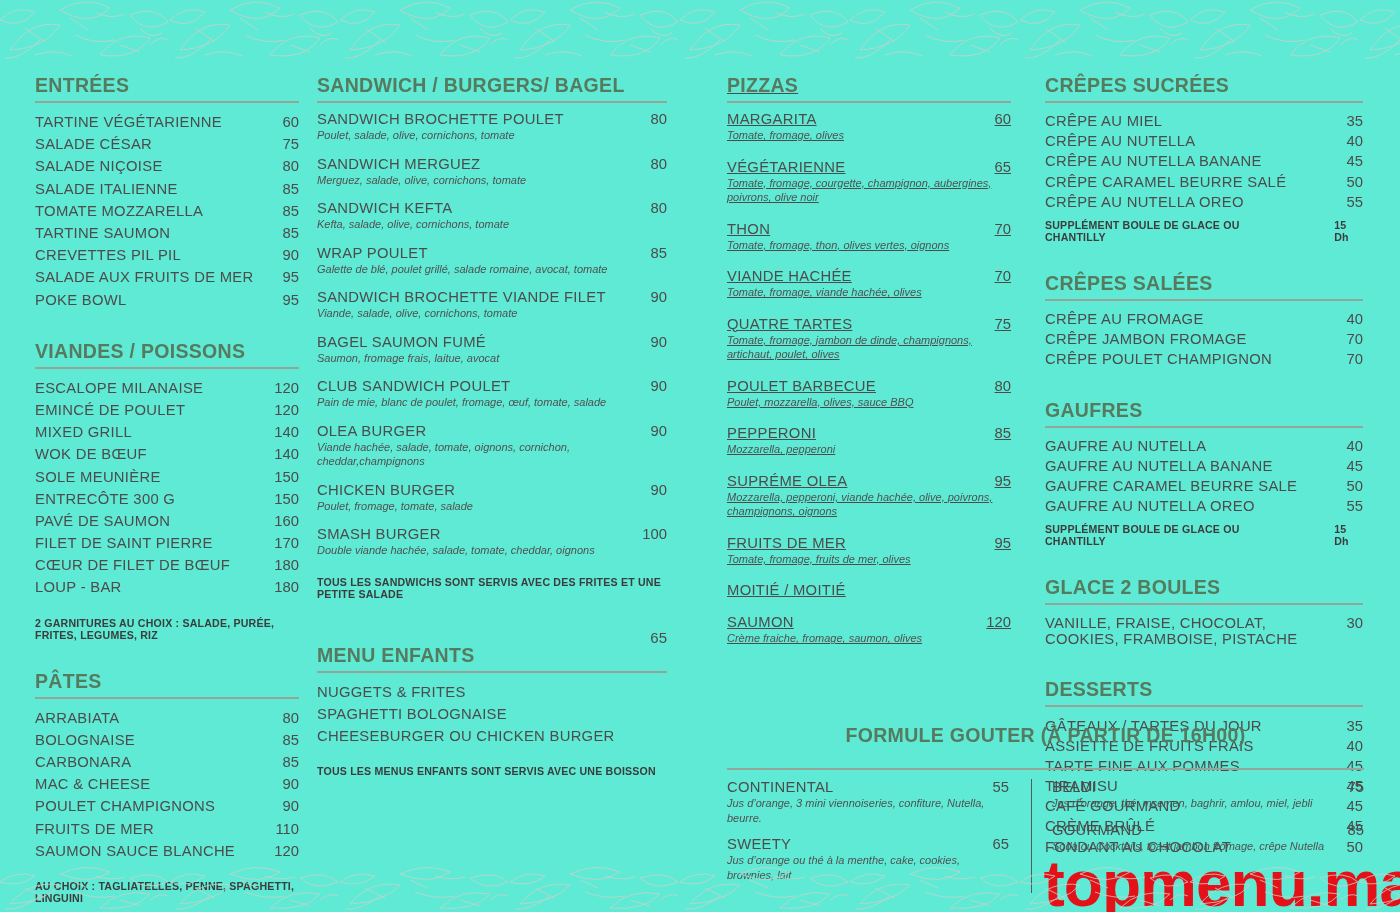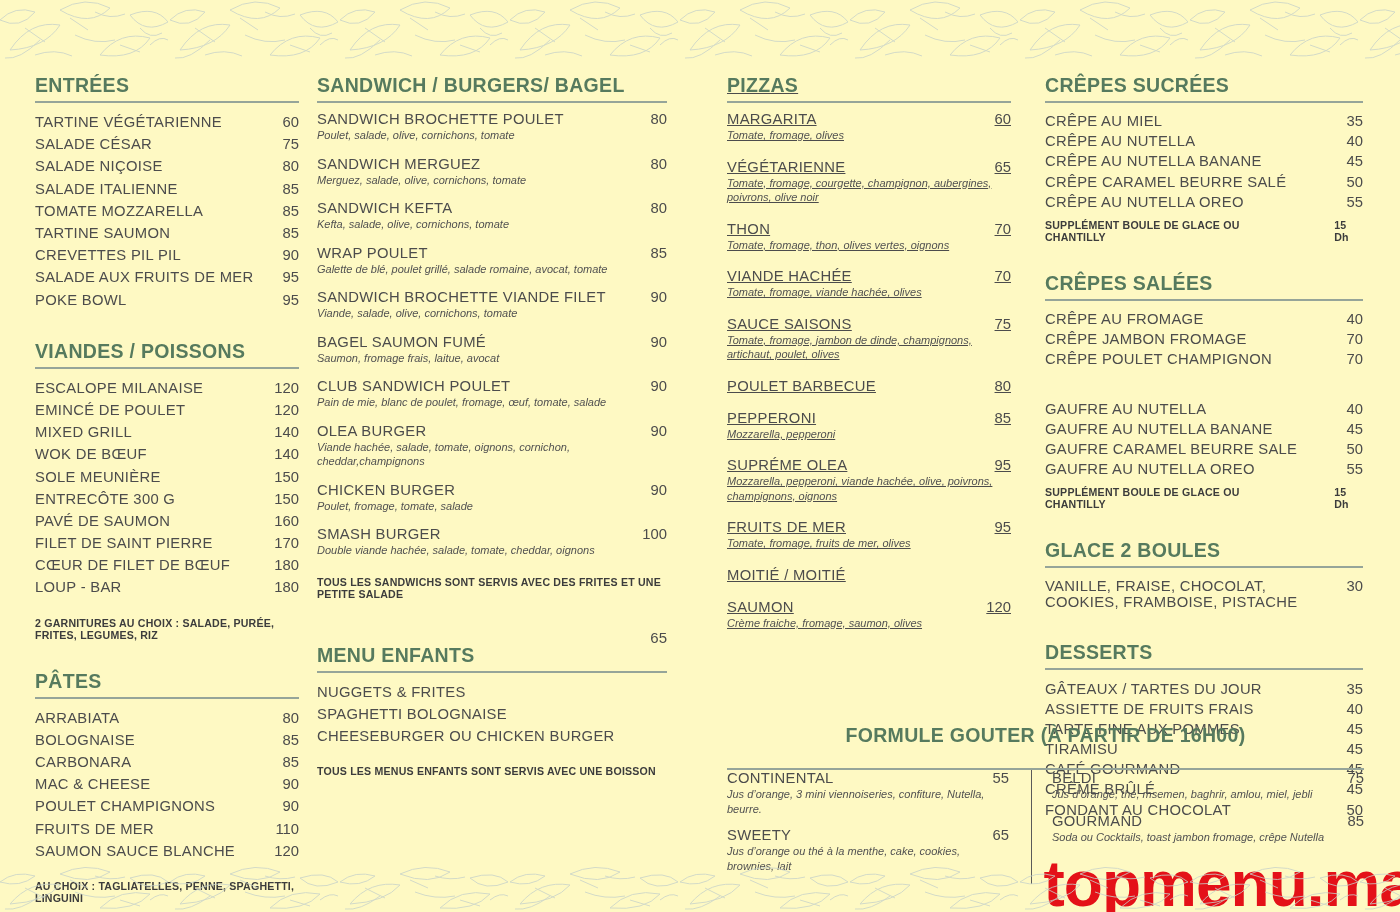--- a/index.html
+++ b/index.html
@@ -1,18 +1,18 @@
 <!DOCTYPE html>
 <html><head>
 <meta charset="utf-8">
 <style>
   html,body { margin:0; padding:0; background:#e8e8e8; }
   .page {
     position:relative; width:1400px; height:912px; margin:0 auto;
-    background:#fef9c3; overflow:hidden;
+    background:#5eead4; overflow:hidden;
     font-family:"Liberation Sans", sans-serif;
     color:#4c4c4c;
   }
   .band { position:absolute; left:0; opacity:.8; }
   .band-top { top:0; }
   .band-bottom { bottom:0; }
 
   .col { position:absolute; top:74px; }
   .col1 { left:35px;   width:264px; }
   .col2 { left:317px;  width:350px; }
@@ -49,21 +49,21 @@
     margin-top:18px; font-size:10.6px; font-weight:bold;
     color:#3c3c3c; letter-spacing:.2px;
   }
 
   .formule { position:absolute; left:727px; top:724px; width:637px; }
   .formule-title {
     margin:0; padding-bottom:21px; text-align:center;
     border-bottom:2px solid #96a599;
     font-size:19.5px; font-weight:bold; letter-spacing:.3px; color:#567a5e;
   }
-  .formule-cols { display:flex; }
+  .formule-cols { display:flex; margin-top:9px; }
   .fcol-left  { width:282px; padding-right:22px; }
   .fcol-right { flex:1; border-left:1.5px solid #5a5a5a; padding-left:20px; }
   .fcol .item { margin-bottom:11px; }
 
   .watermark {
     position:absolute; right:-14px; bottom:-4px;
     font-size:64px; font-weight:bold; letter-spacing:-1px;
     color:#e41118; line-height:1; white-space:nowrap;
   }
 </style>
@@ -479,31 +479,32 @@
         <div class="item">
           <div class="row">
             <span class="iname">VIANDE HACHÉE</span>
             <span class="iprice">70</span>
           </div>
           <div class="idesc">Tomate, fromage, viande hachée, olives</div>
         </div>
 
         <div class="item">
           <div class="row">
-            <span class="iname">SAUCE SAISONS</span>
+            <span class="iname">QUATRE TARTES</span>
             <span class="iprice">75</span>
           </div>
           <div class="idesc">Tomate, fromage, jambon de dinde, champignons, artichaut, poulet, olives</div>
         </div>
 
         <div class="item">
           <div class="row">
             <span class="iname">POULET BARBECUE</span>
             <span class="iprice">80</span>
           </div>
+          <div class="idesc">Poulet, mozzarella, olives, sauce BBQ</div>
         </div>
 
         <div class="item">
           <div class="row">
             <span class="iname">PEPPERONI</span>
             <span class="iprice">85</span>
           </div>
           <div class="idesc">Mozzarella, pepperoni</div>
         </div>
 
@@ -621,20 +622,21 @@
             <span class="iprice">70</span>
           </div>
 
         </div>
       </div>
 
     </section>
 
     <section class="menu-section s-list">
 
+      <h2 class="sec-title">GAUFRES</h2>
       <div class="items">
         <div class="item">
           <div class="row">
             <span class="iname">GAUFRE AU NUTELLA</span>
             <span class="iprice">40</span>
           </div>
 
         </div>
 
         <div class="item">

